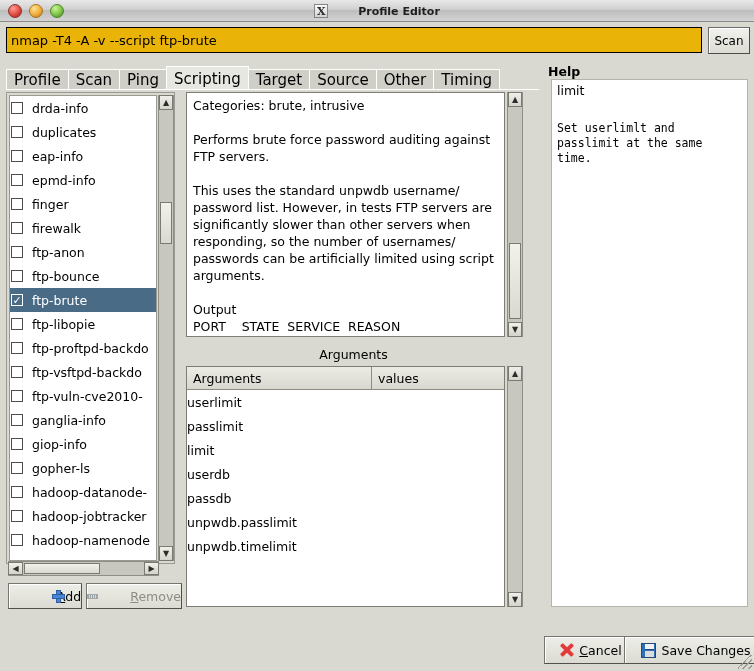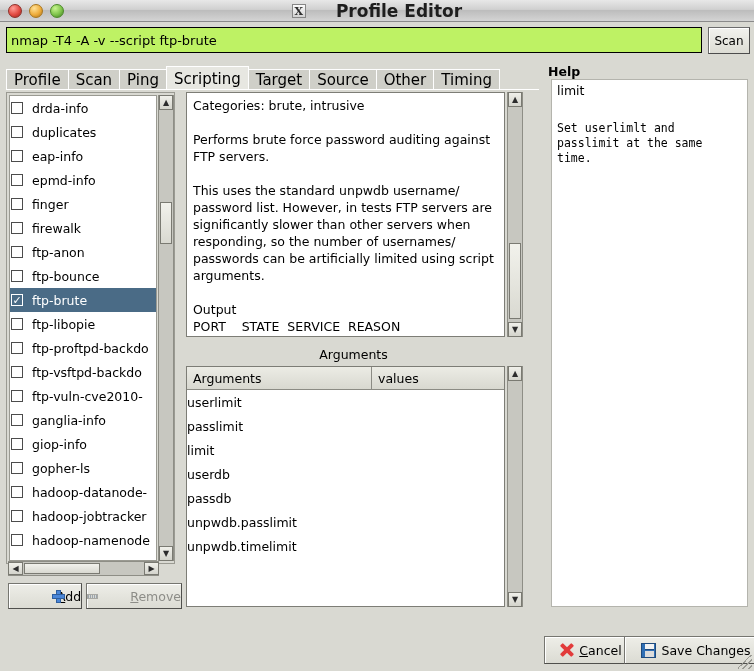--- a/index.html
+++ b/index.html
@@ -35,29 +35,29 @@
     pointer-events: none;
   }
   .x-logo {
     width: 14px; height: 14px;
     background: linear-gradient(to bottom, #fbfbfb, #d2d2d2);
     border: 1px solid #868686;
     display: flex; align-items: center; justify-content: center;
     font-family: "DejaVu Serif", serif; font-size: 11px; font-weight: bold;
     color: #2f2f2f; line-height: 1; box-sizing: border-box;
   }
-  .tb-title { font-size: 17px; font-weight: bold; color: #1e1e1e; padding-left: 24px; }
+  .tb-title { font-size: 11px; font-weight: bold; color: #1e1e1e; padding-left: 24px; }
 
   
   .cmdrow {
     position: absolute; left: 0; top: 22px; width: 754px; height: 38px;
   }
   .cmd-input {
     position: absolute; left: 6px; top: 5px; width: 696px; height: 26px;
-    background: #bef264; border: 1px solid #000; box-sizing: border-box;
+    background: #eab308; border: 1px solid #000; box-sizing: border-box;
     padding: 3px 4px; font-size: 13px; color: #000;
     outline: none; font-family: "DejaVu Sans", sans-serif;
   }
   .scan-btn {
     position: absolute; left: 708px; top: 5px; width: 42px; height: 27px;
     background: linear-gradient(to bottom, #f2f2ee, #dcdcd4);
     border: 1px solid #6d6d6d; border-right-color:#4c4c4c; border-bottom-color:#4c4c4c;
     box-shadow: inset 1px 1px 0 #ffffff;
     box-sizing: border-box; font-size: 12px; cursor: default;
     display: flex; align-items: center; justify-content: center;

